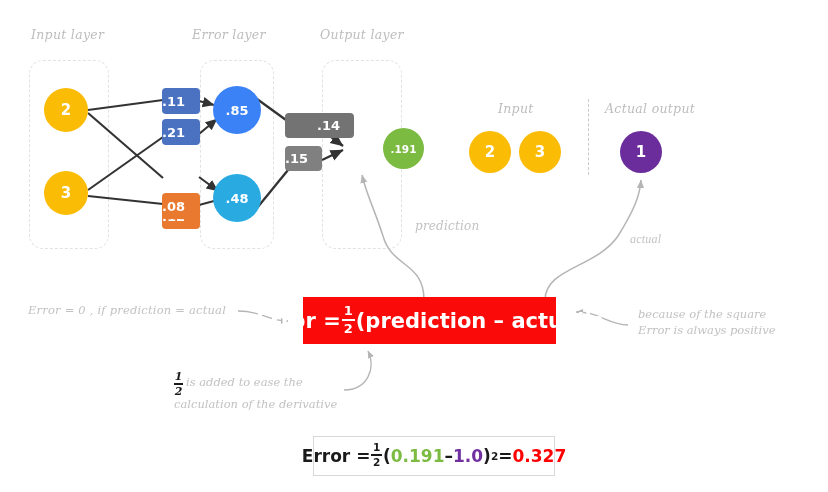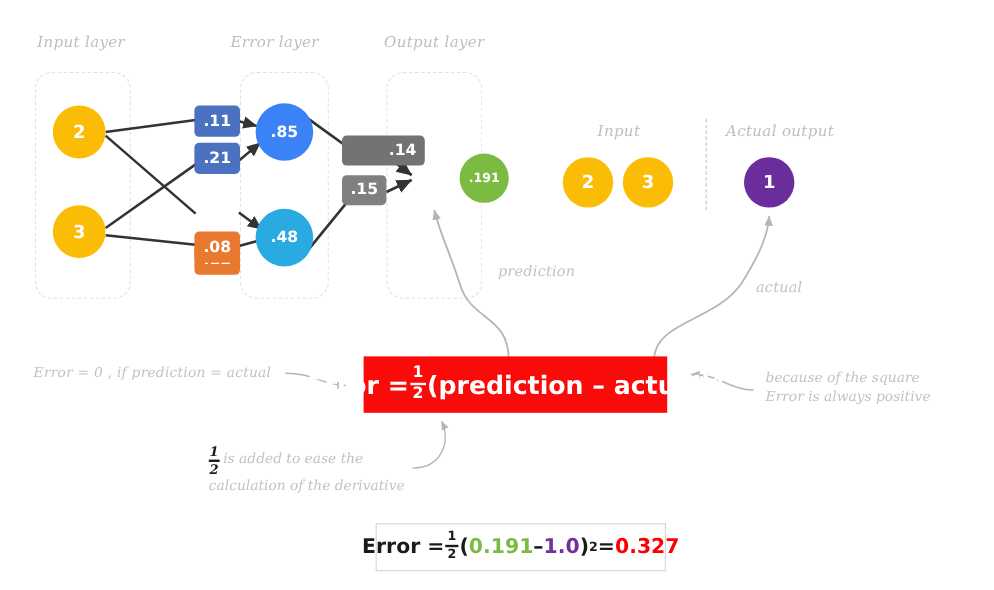--- a/index.html
+++ b/index.html
@@ -3,21 +3,21 @@
 <meta charset="utf-8">
 <style>
   html,body{margin:0;padding:0;background:#ffffff;}
   body{width:828px;height:492px;position:relative;overflow:hidden;
        font-family:"DejaVu Sans","Liberation Sans",sans-serif;}
   #stage{position:absolute;left:0;top:0;width:828px;height:492px;}
   svg.layer{position:absolute;left:0;top:0;width:828px;height:492px;overflow:visible;}
   .node{position:absolute;border-radius:50%;display:flex;align-items:center;
         justify-content:center;color:#ffffff;font-weight:bold;}
   .wbox{position:absolute;border-radius:4px;display:flex;align-items:center;
-        justify-content:center;color:#ffffff;font-weight:bold;font-size:13px;}
+        justify-content:flex-start;color:#ffffff;font-weight:bold;font-size:13px;}
   .layer-label{position:absolute;color:#bdbdbd;font-size:12.5px;
                font-family:"DejaVu Serif","Liberation Serif",serif;font-style:italic;
                white-space:nowrap;letter-spacing:.3px;}
   .hand{position:absolute;color:#c2c2c2;font-size:11.5px;line-height:15px;
         font-family:"DejaVu Serif","Liberation Serif",serif;font-style:italic;
         white-space:nowrap;letter-spacing:.2px;}
   .dashbox{position:absolute;border:1.4px dashed #e2e2e2;border-radius:14px;}
   .vdiv{position:absolute;border-left:1.4px dashed #c9c9c9;}
 
   #errorbox{position:absolute;background:#fb0a0a;display:flex;align-items:center;
@@ -148,21 +148,21 @@
   </div>
 
   <div class="vdiv" style="left:588px;top:99px;height:76px;"></div>
 
   <div class="layer-label" style="left:605px;top:101px;">Actual output</div>
   <div class="node" style="left:620px;top:131px;width:42px;height:42px;background:#6b2d9b;font-size:15px;">
     <span>1</span>
   </div>
 
   <div class="hand" style="left:415px;top:219px;font-size:12px;">prediction</div>
-  <div class="hand" style="left:630px;top:232px;font-size:12px;">actual</div>
+  <div class="hand" style="left:630px;top:232px;font-size:12px;font-family:Liberation Serif, serif;">actual</div>
 
   <div class="hand" style="left:28px;top:303px;font-size:11.5px;">Error = 0 , if prediction = actual</div>
 
   <div class="noteblock" style="left:638px;top:306px;width:180px;">
     <div>because of the square</div>
     <div>Error is always positive</div>
   </div>
 
   <div class="noteblock" style="left:174px;top:370px;width:220px;">
     <div>

